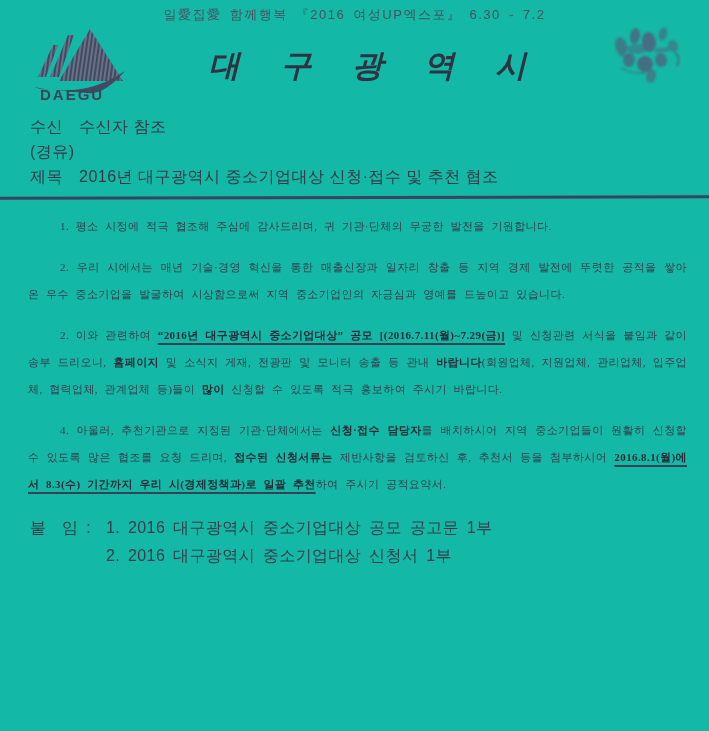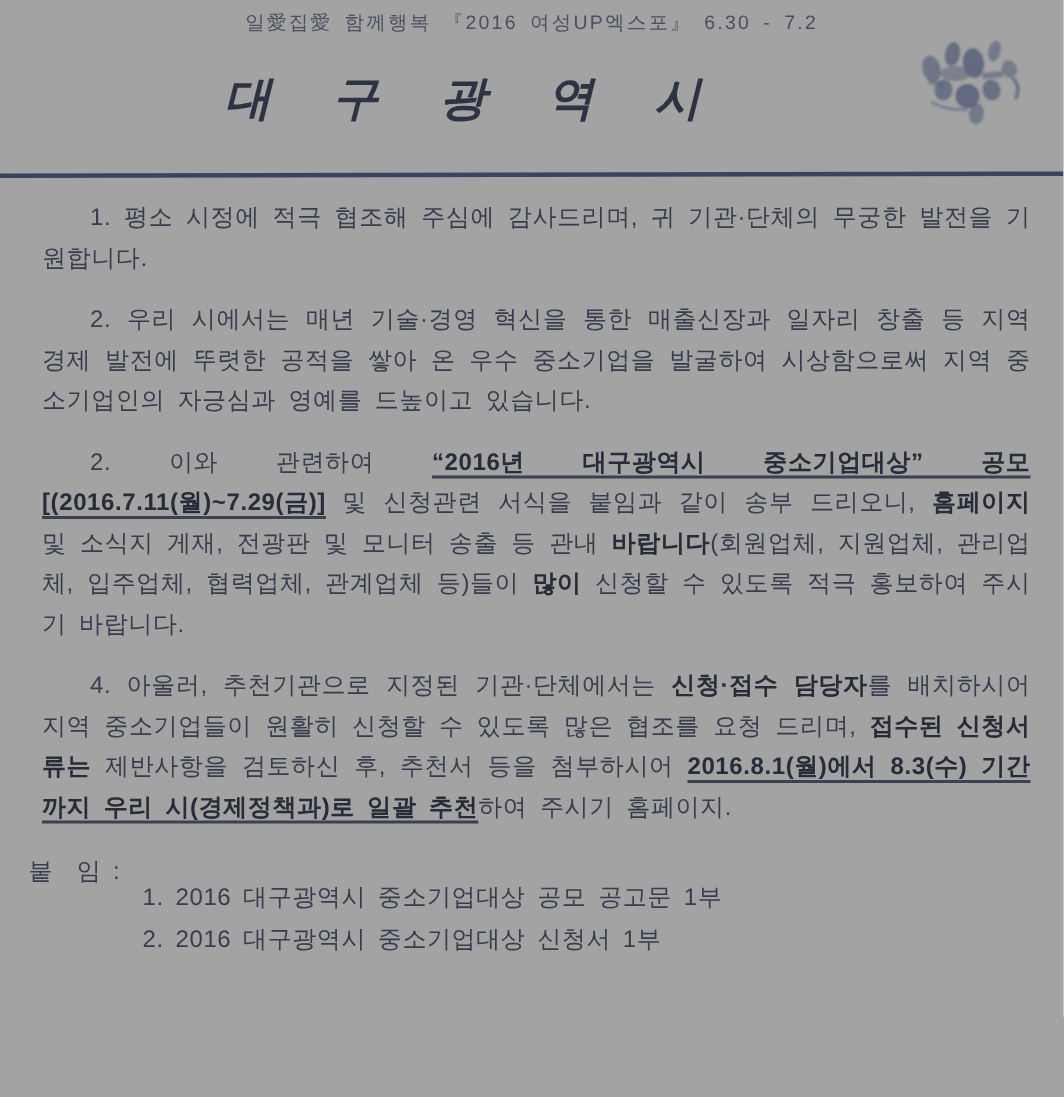--- a/index.html
+++ b/index.html
@@ -1,20 +1,20 @@
 <!DOCTYPE html>
 <html><head>
 <meta charset="utf-8">
 <style>
   * { box-sizing: border-box; }
   html, body { margin: 0; padding: 0; background: #e8e8e8; }
   .page {
     width: 709px; height: 731px;
     margin: 0 auto;
-    background: #a3a3a3;
+    background: #14b8a6;
     font-family: "Liberation Sans", "DejaVu Sans", sans-serif;
     color: #343a49;
     overflow: hidden;
     position: relative;
   }
   
   .slogan {
     text-align: center;
     padding-top: 6px;
     font-size: 13px;
@@ -54,60 +54,76 @@
   .meta-label { display: inline-block; margin-right: 16px; }
   .rule {
     border: none;
     border-top: 3px solid #3a4360;
     margin: 7px 0 0 0;
     transform: rotate(-0.12deg);
   }
   
   .body-text {
     padding: 0 22px 0 28px;
-    font-size: 16px;
+    font-size: 11px;
+    font-family: Liberation Serif, serif;
   }
   .para {
     margin: 14px 0;
     text-align: justify;
     text-indent: 32px;
     line-height: 27px;
     letter-spacing: 0.4px;
     word-spacing: 3.5px;
     color: #373d4c;
   }
   .seg-b { font-weight: bold; color: #272c38; }
   .seg-u {
     text-decoration: underline;
     text-decoration-thickness: 1.5px;
     text-underline-offset: 4px;
     text-decoration-color: #3a4152;
   }
   
   .attachments {
     display: flex;
-    padding: 2px 22px 0 19px;
+    padding: 2px 22px 0 30px;
     font-size: 16px;
     line-height: 27.5px;
     letter-spacing: 0.4px;
     word-spacing: 3px;
     margin-top: 14px;
     color: #373d4c;
   }
   .att-label { flex: 0 0 76px; white-space: pre; }
-  .att-items { flex: 1 1 auto; margin-top: 17px; }
+  .att-items { flex: 1 1 auto; }
 </style>
 </head>
 <body>
 
 <div class="page">
 
   <div class="slogan">일愛집愛 함께행복  『2016 여성UP엑스포』 6.30 - 7.2</div>
 
   <div class="letterhead">
+    <div class="logo-box">
+      <svg width="112" height="78" viewBox="0 0 112 78">
+        <defs>
+          <pattern id="hatchP" width="4" height="4" patternUnits="userSpaceOnUse" patternTransform="rotate(8)">
+            <rect width="4" height="4" fill="#414a61"></rect>
+            <line x1="1" y1="0" x2="1" y2="4" stroke="#97a0b6" stroke-width="0.9"></line>
+          </pattern>
+        </defs>
+        <polygon points="12,52 27,20 32,20 20,52" fill="url(#hatchP)"></polygon>
+        <polygon points="24,52 42,10 48,10 33,52" fill="url(#hatchP)"></polygon>
+        <polygon points="33,56 64,4 97,56" fill="url(#hatchP)"></polygon>
+        <path d="M8,62 Q58,74 99,46 Q78,70 62,68 L14,64 Z" fill="#414a61"></path>
+        <text x="14" y="75" font-size="15" font-weight="bold" letter-spacing="2" fill="#3c4458">DAEGU</text>
+      </svg>
+    </div>
     <h1 class="doc-title">대 구 광 역 시</h1>
     <div class="stamp-box">
       <svg width="112" height="92" viewBox="0 0 112 92">
         <defs>
             <filter id="smudge">
               <feGaussianBlur stdDeviation="0.8"></feGaussianBlur>
             </filter>
           </defs>
         <g filter="url(#smudge)" fill="#525d78">
           <ellipse cx="30" cy="30" rx="6" ry="9" opacity="0.65" transform="rotate(-15 30 30)"></ellipse>
@@ -122,28 +138,37 @@
           <ellipse cx="46" cy="33" rx="10" ry="5" opacity="0.5"></ellipse>
           <rect x="64" y="32" width="14" height="4" opacity="0.55" transform="rotate(-6 71 34)"></rect>
           <rect x="28" y="38" width="10" height="3" opacity="0.5" transform="rotate(10 33 39)"></rect>
           <path d="M84,36 q6,6 2,14" stroke="#525d78" stroke-width="2.4" fill="none" opacity="0.7"></path>
           <path d="M30,52 q10,6 24,5" stroke="#525d78" stroke-width="2" fill="none" opacity="0.5"></path>
         </g>
       </svg>
     </div>
   </div>
 
+  <div class="meta">
+    <div class="meta-line">
+      <span class="meta-label">수신</span><span>수신자 참조</span>
+    </div>
+    <div class="meta-line">(경유)</div>
+    <div class="meta-line">
+      <span class="meta-label">제목</span><span>2016년 대구광역시 중소기업대상 신청·접수 및 추천 협조</span>
+    </div>
+  </div>
 
   <hr class="rule">
 
   <div class="body-text" id="paragraphs">
       <p class="para"><span>1. 평소 시정에 적극 협조해 주심에 감사드리며, 귀 기관·단체의 무궁한 발전을 기원합니다.</span></p>
       <p class="para"><span>2. 우리 시에서는 매년 기술·경영 혁신을 통한 매출신장과 일자리 창출 등 지역 경제 발전에 뚜렷한 공적을 쌓아 온 우수 중소기업을 발굴하여 시상함으로써 지역 중소기업인의 자긍심과 영예를 드높이고 있습니다.</span></p>
       <p class="para"><span>2. 이와 관련하여 </span><span class="seg-b seg-u">“2016년 대구광역시 중소기업대상” 공모 [(2016.7.11(월)~7.29(금)]</span><span> 및 신청관련 서식을 붙임과 같이 송부 드리오니, </span><span class="seg-b">홈페이지</span><span> 및 소식지 게재, 전광판 및 모니터 송출 등 관내 </span><span class="seg-b">바랍니다</span><span>(회원업체, 지원업체, 관리업체, 입주업체, 협력업체, 관계업체 등)들이 </span><span class="seg-b">많이</span><span> 신청할 수 있도록 적극 홍보하여 주시기 바랍니다.</span></p>
-      <p class="para"><span>4. 아울러, 추천기관으로 지정된 기관·단체에서는 </span><span class="seg-b">신청·접수 담당자</span><span>를 배치하시어 지역 중소기업들이 원활히 신청할 수 있도록 많은 협조를 요청 드리며, </span><span class="seg-b">접수된 신청서류는</span><span> 제반사항을 검토하신 후, 추천서 등을 첨부하시어 </span><span class="seg-b seg-u">2016.8.1(월)에서 8.3(수) 기간까지 우리 시(경제정책과)로 일괄 추천</span><span>하여 주시기 홈페이지.</span></p>
+      <p class="para"><span>4. 아울러, 추천기관으로 지정된 기관·단체에서는 </span><span class="seg-b">신청·접수 담당자</span><span>를 배치하시어 지역 중소기업들이 원활히 신청할 수 있도록 많은 협조를 요청 드리며, </span><span class="seg-b">접수된 신청서류는</span><span> 제반사항을 검토하신 후, 추천서 등을 첨부하시어 </span><span class="seg-b seg-u">2016.8.1(월)에서 8.3(수) 기간까지 우리 시(경제정책과)로 일괄 추천</span><span>하여 주시기 공적요약서.</span></p>
     </div>
 
   <div class="attachments">
     <span class="att-label">붙  임 :</span>
     <div class="att-items" id="att-items">
         <div class="att-item">1. 2016 대구광역시 중소기업대상 공모 공고문 1부</div>
         <div class="att-item">2. 2016 대구광역시 중소기업대상 신청서 1부</div>
       </div>
   </div>
 

